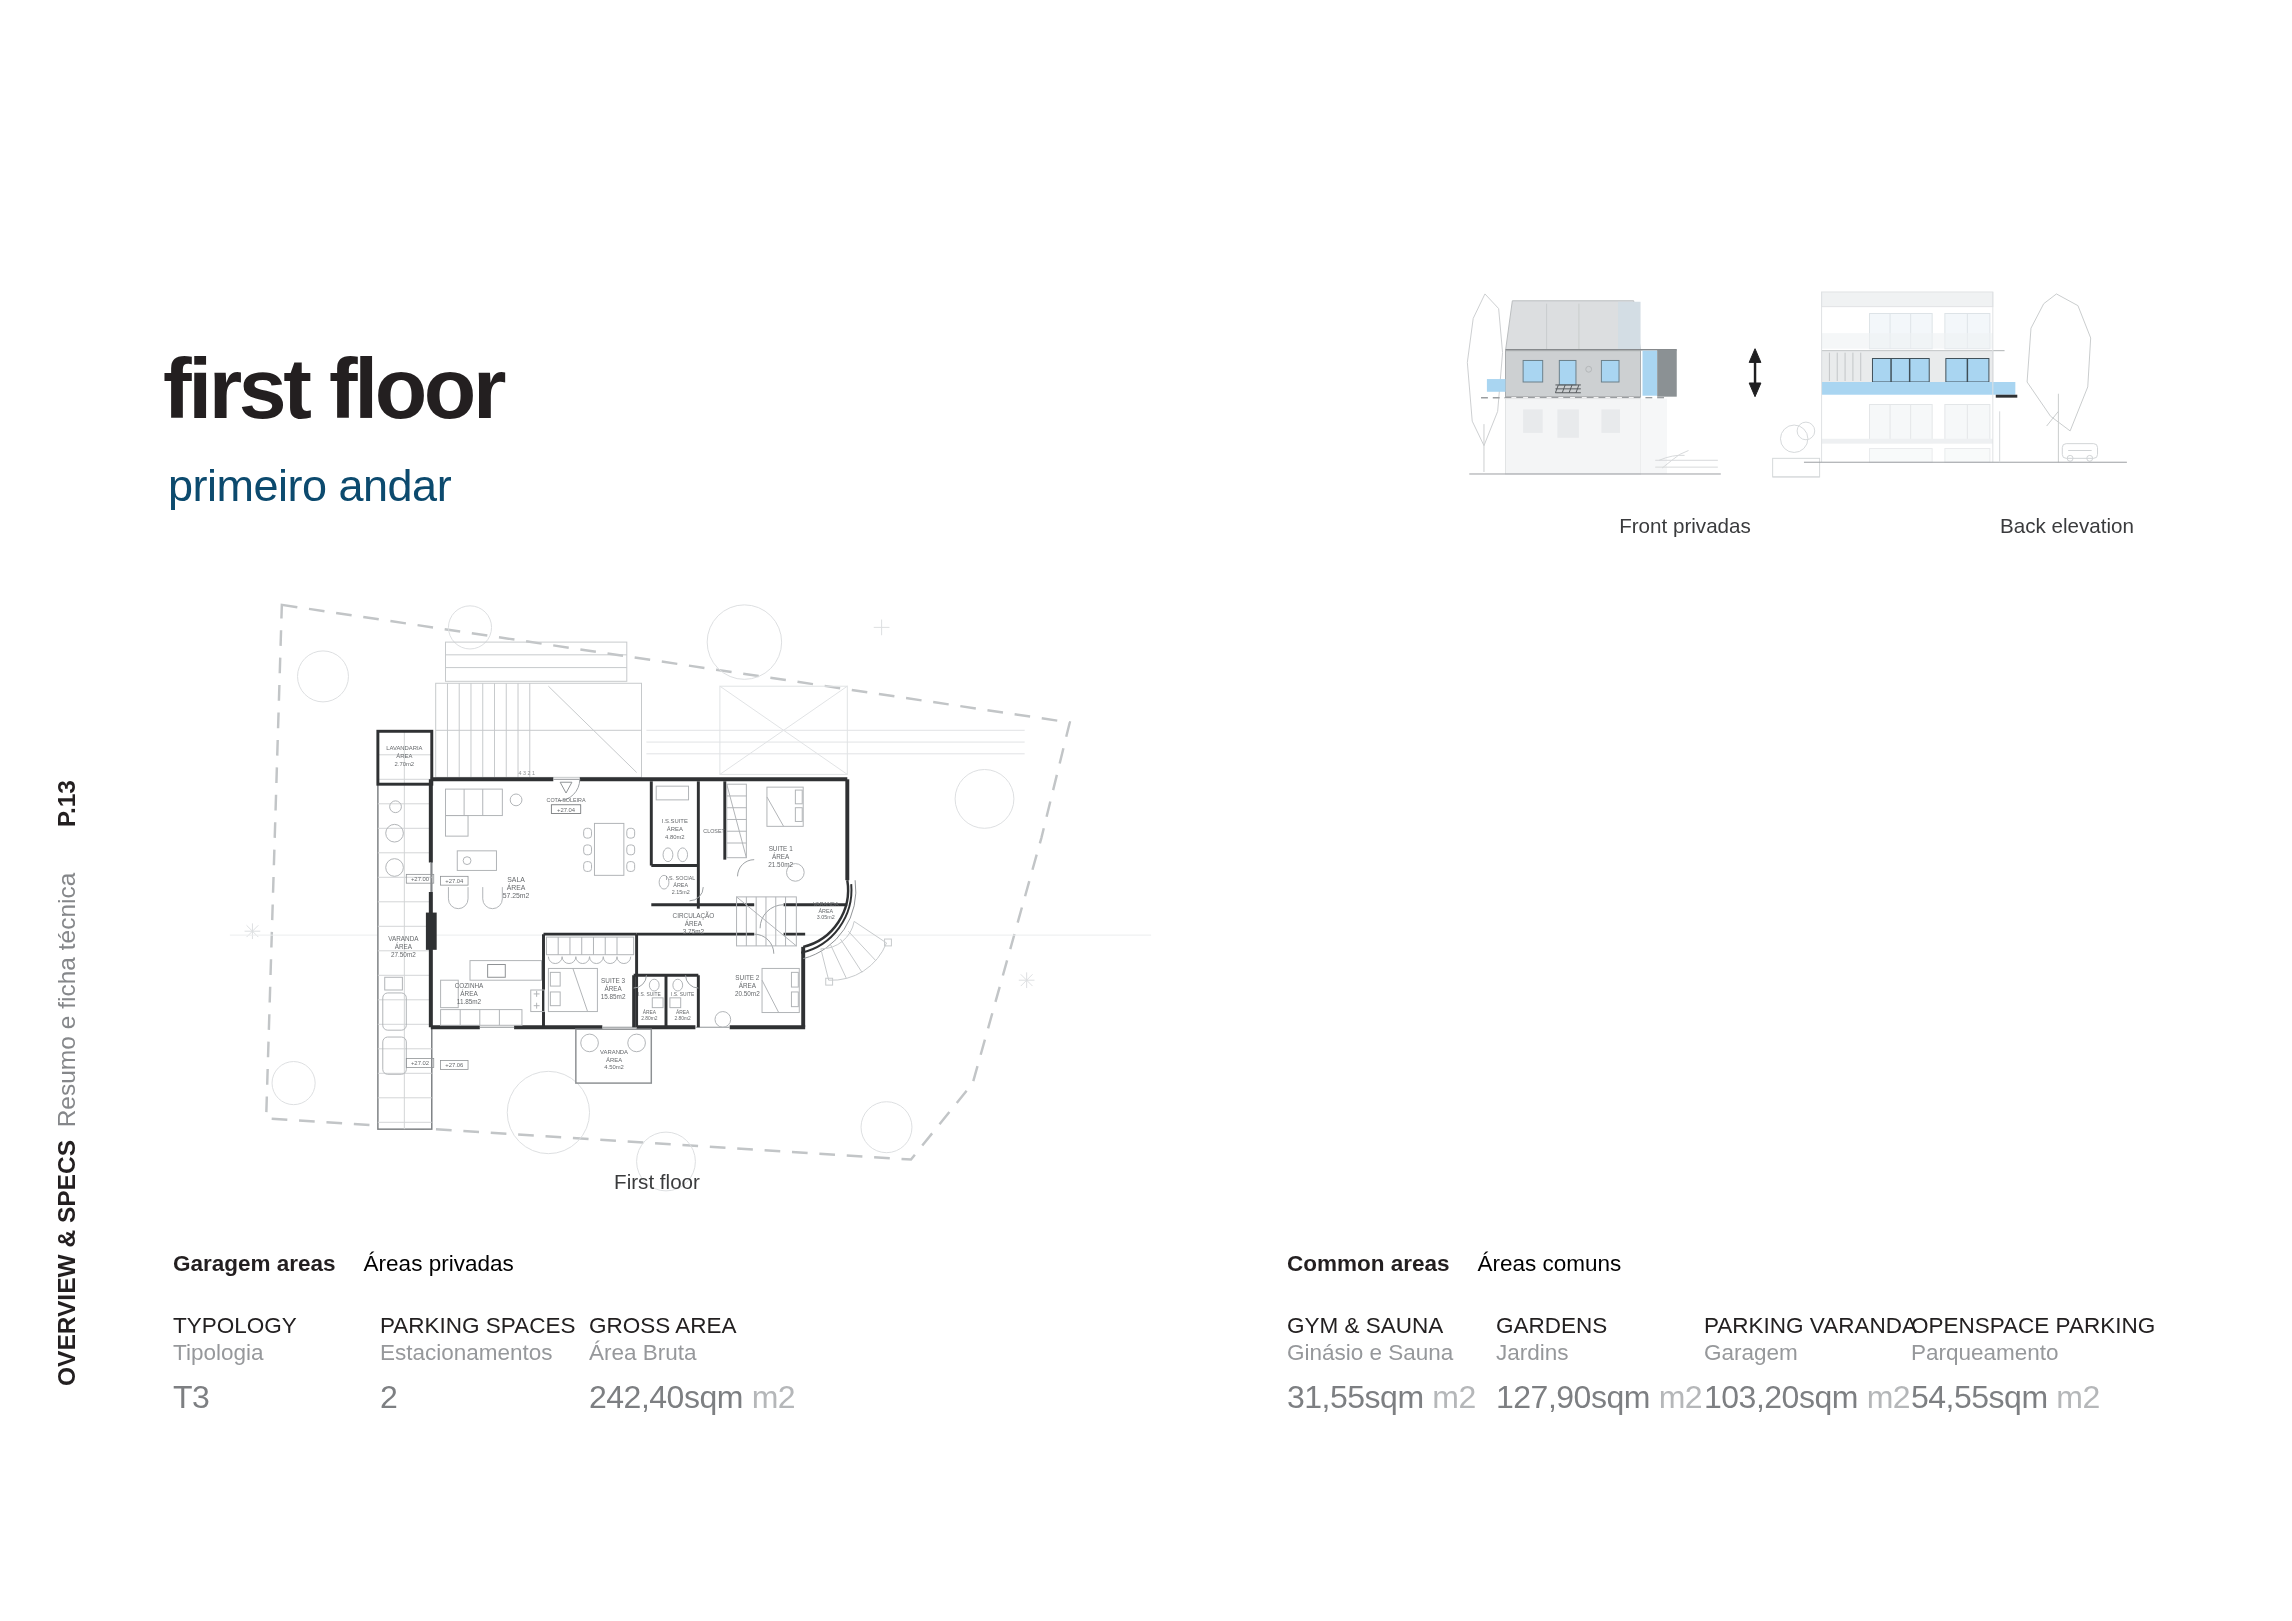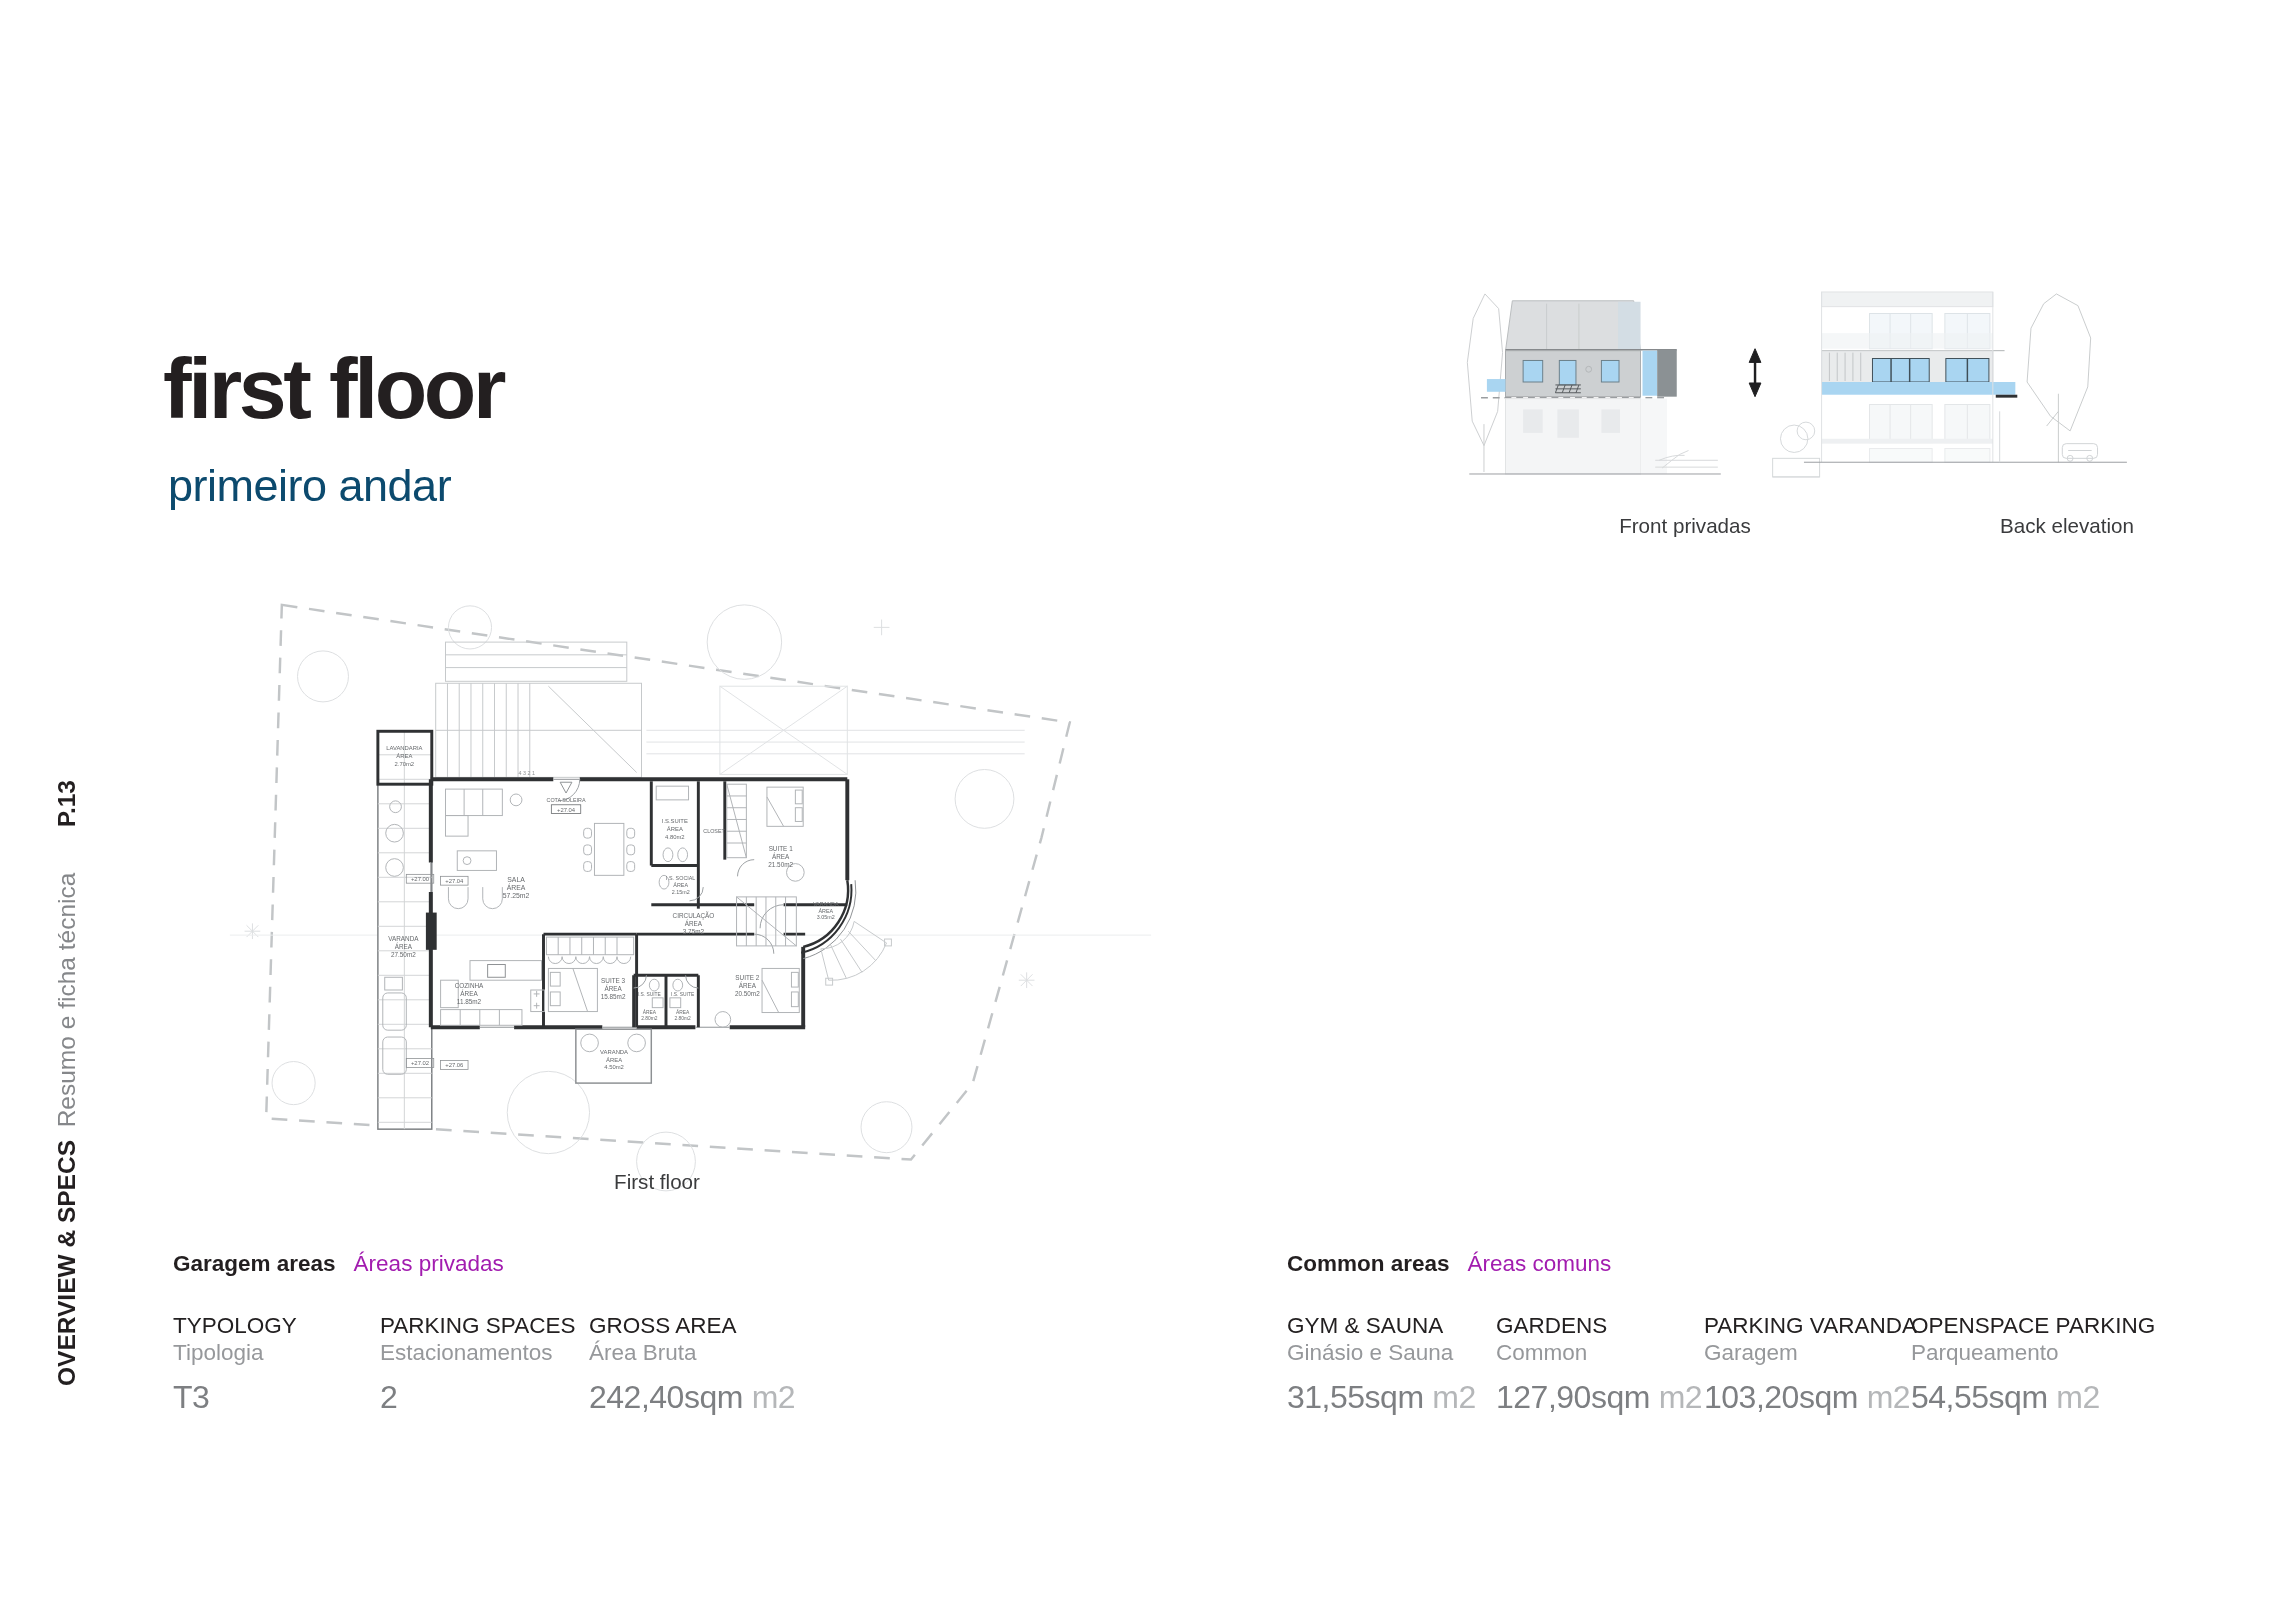--- a/index.html
+++ b/index.html
@@ -21,21 +21,21 @@
   .vt-bold { font-weight:bold; color:#231f20; }
   .vt-gray { color:#85878a; }
   .vt-spacer { flex:1; }
 
   
   .drawing-label { font-size:20.6px; color:#3a3b3d; transform:translateX(-50%); white-space:nowrap; }
 
   
   .spec-header { top:1251px; font-size:22.5px; white-space:nowrap; }
   .spec-header .en { font-weight:bold; color:#231f20; }
-  .spec-header .pt { color:#a21caf; margin-left:18px; }
+  .spec-header .pt { color:#000000; margin-left:28px; }
   .spec-col { top:1300px; white-space:nowrap;margin-top:13px; }
   .spec-col .label-en { font-size:22.5px; color:#232021; line-height:26.5px; }
   .spec-col .label-pt { font-size:22.5px; color:#96989b; line-height:26.5px; }
   .spec-col .value { font-size:32px; color:#7d7f82; margin-top:12.7px; letter-spacing:-0.5px; }
   .spec-col .value .suffix { color:#b5b7b9; margin-left:8.8px; }
 
   svg text { font-family:"Liberation Sans", sans-serif; }
 </style>
 </head>
 <body>
@@ -540,21 +540,21 @@
   <span class="en">Common areas</span><span class="pt">Áreas comuns</span>
 </div>
 
 <div class="abs spec-col" style="left:1287px;">
   <div class="label-en">GYM &amp; SAUNA</div>
   <div class="label-pt">Ginásio e Sauna</div>
   <div class="value"><span>31,55sqm</span><span class="suffix">m2</span></div>
 </div>
 <div class="abs spec-col" style="left:1496px;">
   <div class="label-en">GARDENS</div>
-  <div class="label-pt">Common</div>
+  <div class="label-pt">Jardins</div>
   <div class="value"><span>127,90sqm</span><span class="suffix">m2</span></div>
 </div>
 <div class="abs spec-col" style="left:1704px;">
   <div class="label-en">PARKING VARANDA</div>
   <div class="label-pt">Garagem</div>
   <div class="value"><span>103,20sqm</span><span class="suffix">m2</span></div>
 </div>
 <div class="abs spec-col" style="left:1911px;">
   <div class="label-en">OPENSPACE PARKING</div>
   <div class="label-pt">Parqueamento</div>

